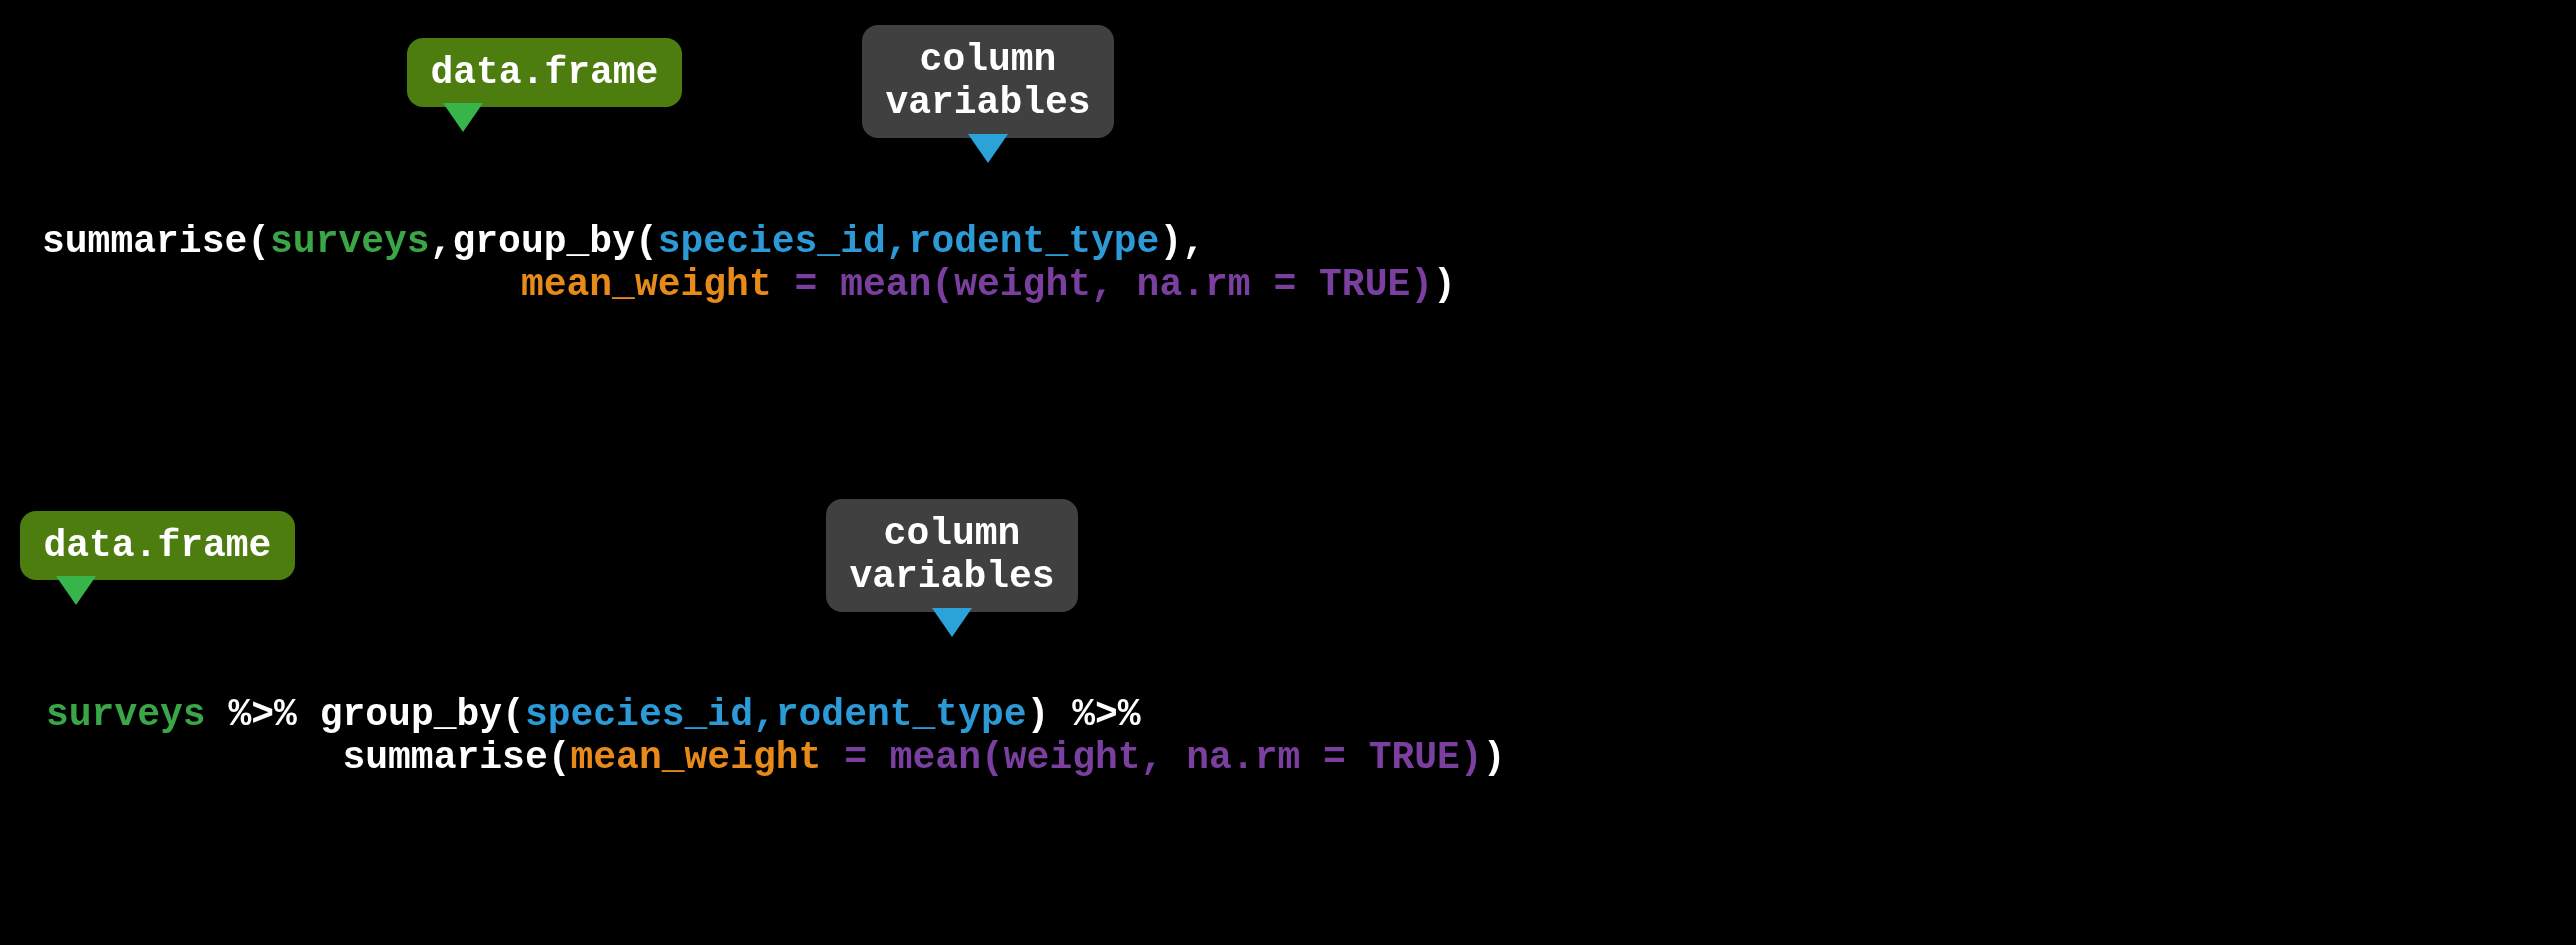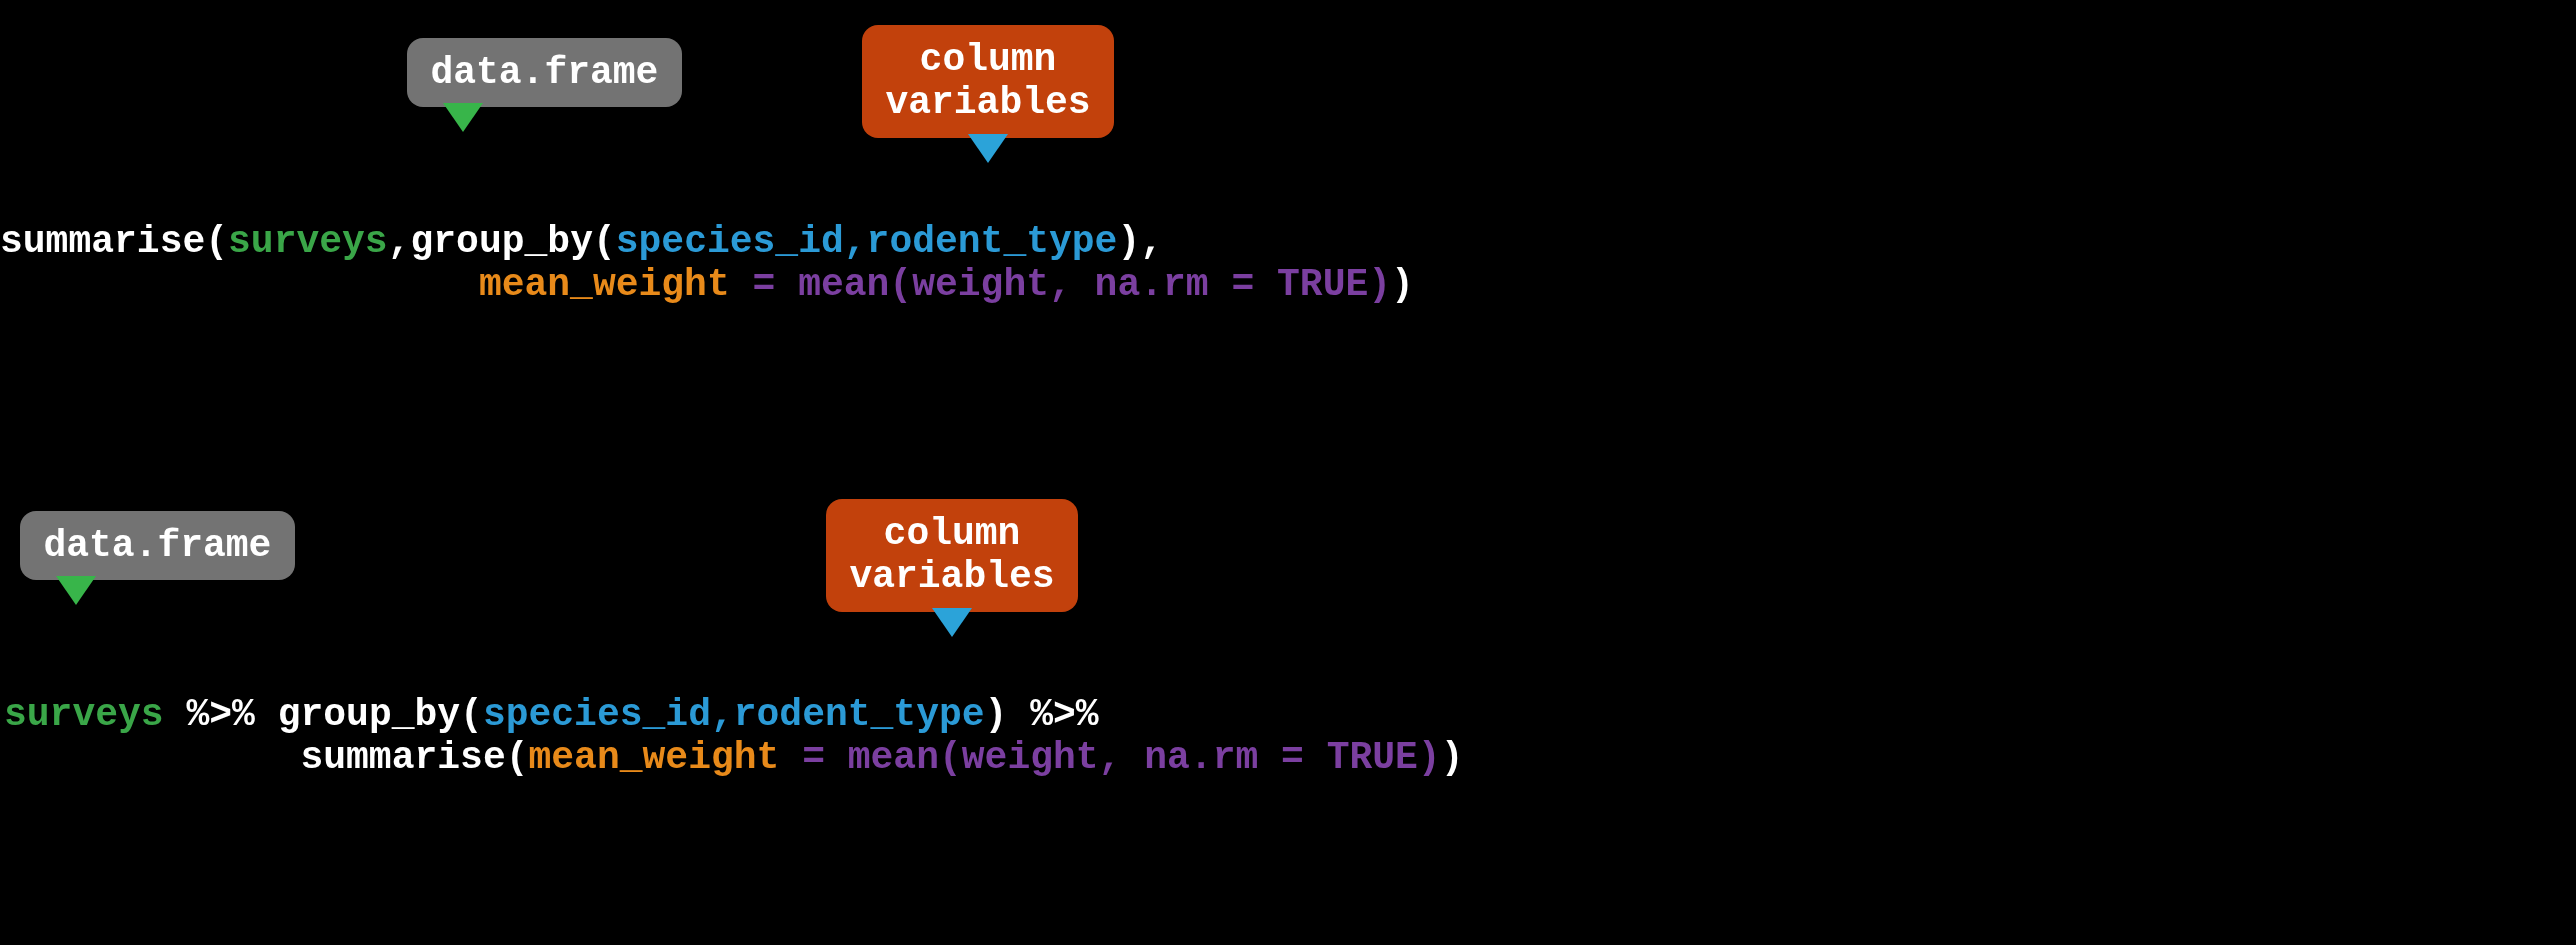--- a/index.html
+++ b/index.html
@@ -16,45 +16,46 @@
       width: 2576px;
       height: 945px;
       position: relative;
       color: #ffffff;
       overflow: hidden;
     }
 
     .code-block {
       position: absolute;
       white-space: pre;
+      padding-left: 42px;
     }
 
     .green { color: #3aa648; }
     .blue { color: #2b9ad6; }
     .orange { color: #e88a1a; }
     .purple { color: #7b3fa0; }
 
     .speech-bubble {
       position: absolute;
       border-radius: 16px;
       padding: 12.6px 23.4px;
       color: #ffffff;
       font-family: "Courier New", Courier, monospace;
       font-weight: bold;
       font-size: 38px;
       text-align: center;
       line-height: 1.15;
     }
 
     .speech-bubble.green-bubble {
-      background-color: #737373;
+      background-color: #4d7c0f;
     }
 
     .speech-bubble.blue-bubble {
-      background-color: #c2410c;
+      background-color: #404040;
     }
 
     .speech-tail {
       position: absolute;
       bottom: -25px;
       width: 0;
       height: 0;
       border-left: 20px solid transparent;
       border-right: 20px solid transparent;
     }

